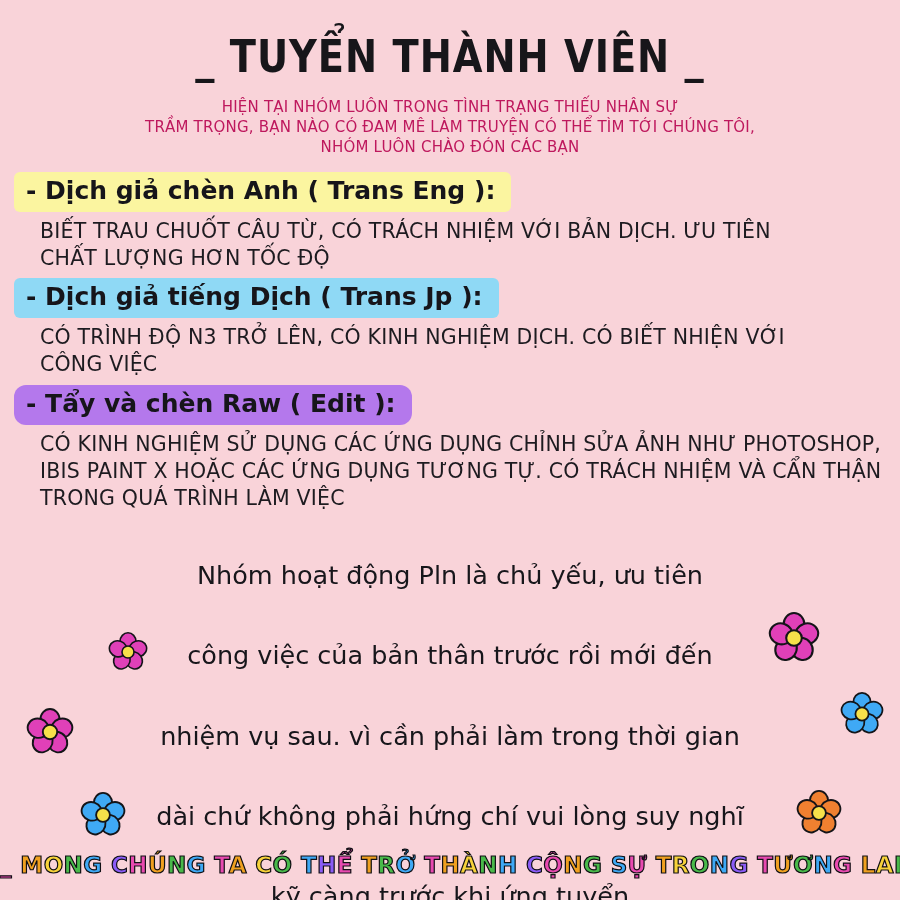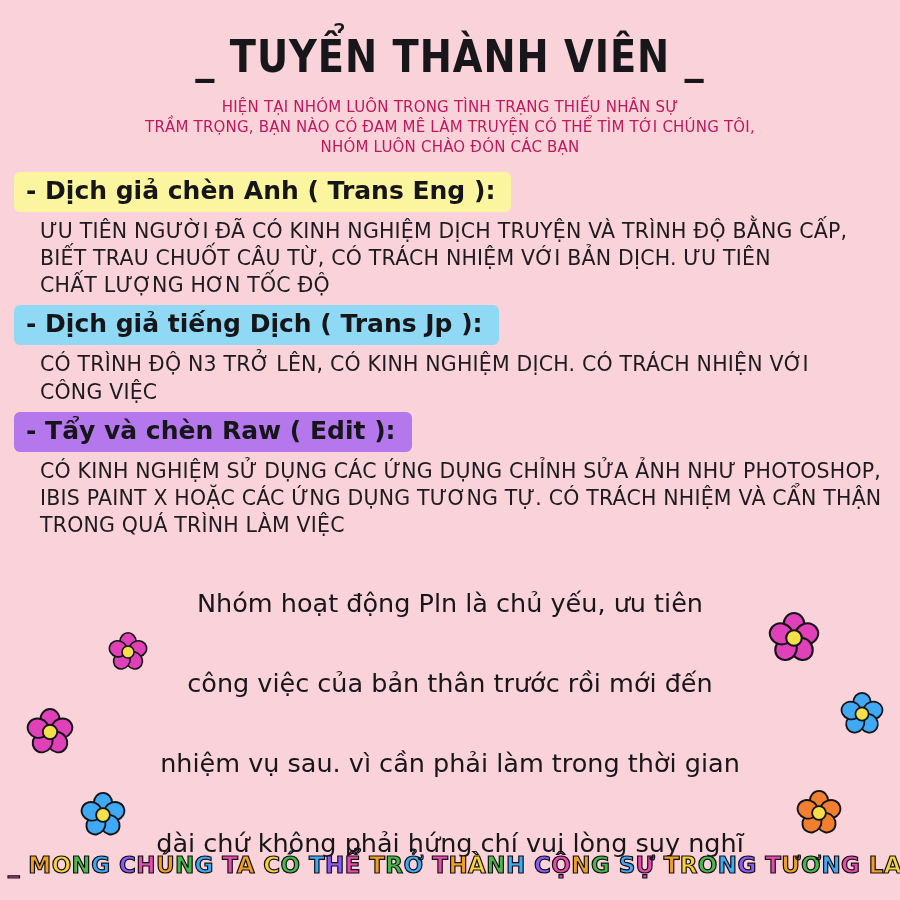--- a/index.html
+++ b/index.html
@@ -60,21 +60,21 @@
     font-size: 25px;
     font-weight: bold;
     color: #16151a;
     padding: 5px 16px 7px 12px;
     border-radius: 6px;
     line-height: 1.12;
     margin-bottom: 6px;
   }
   .badge.eng { background: #fbf5a0; }
   .badge.jp  { background: #8fd9f5; }
-  .badge.edit{ background: #b478ec; }
+  .badge.edit{ background: #b478ec; border-radius: 12px; }
 
   .desc {
     font-size: 20.5px;
     color: #1d1b20;
     line-height: 1.33;
     padding-left: 26px;
     font-variant: small-caps;
     letter-spacing: 0.2px;
   }
   .desc div { white-space: nowrap; }
@@ -94,21 +94,20 @@
   .footer {
     position: absolute;
     left: 0;
     right: 0;
     bottom: 22px;
     text-align: center;
     font-size: 23px;
     font-weight: bold;
     letter-spacing: 0.4px;
     white-space: nowrap;
-    padding-left: 8px;
   }
   .footer span {
     -webkit-text-stroke: 1.2px #101014;
     text-shadow: 0 0 0 #101014;
   }
 
   
   .flower {
     position: absolute;
     width: 46px;
@@ -127,30 +126,29 @@
     <div>HIỆN TẠI NHÓM LUÔN TRONG TÌNH TRẠNG THIẾU NHÂN SỰ</div>
     <div>TRẦM TRỌNG, BẠN NÀO CÓ ĐAM MÊ LÀM TRUYỆN CÓ THỂ TÌM TỚI CHÚNG TÔI,</div>
     <div>NHÓM LUÔN CHÀO ĐÓN CÁC BẠN</div>
   </div>
 
   <div class="sections">
 
     <div class="section">
       <div class="badge eng" style="background: rgb(251, 245, 160);">- Dịch giả chèn Anh ( Trans Eng ):</div>
       <div class="desc">
-        <div>ƯU TIÊN NGƯỜI ĐÃ CÓ KINH NGHIỆM DỊCH TRUYỆN VÀ TRÌNH ĐỘ BẰNG CẤP,</div>
         <div>BIẾT TRAU CHUỐT CÂU TỪ, CÓ TRÁCH NHIỆM VỚI BẢN DỊCH. ƯU TIÊN</div>
         <div>CHẤT LƯỢNG HƠN TỐC ĐỘ</div>
       </div>
     </div>
 
     <div class="section">
       <div class="badge jp" style="background: rgb(143, 217, 245);">- Dịch giả tiếng Dịch ( Trans Jp ):</div>
       <div class="desc">
-        <div>CÓ TRÌNH ĐỘ N3 TRỞ LÊN, CÓ KINH NGHIỆM DỊCH. CÓ TRÁCH NHIỆN VỚI</div>
+        <div>CÓ TRÌNH ĐỘ N3 TRỞ LÊN, CÓ KINH NGHIỆM DỊCH. CÓ BIẾT NHIỆN VỚI</div>
         <div>CÔNG VIỆC</div>
       </div>
     </div>
 
     <div class="section">
       <div class="badge edit" style="background: rgb(180, 120, 236);">- Tẩy và chèn Raw ( Edit ):</div>
       <div class="desc">
         <div>CÓ KINH NGHIỆM SỬ DỤNG CÁC ỨNG DỤNG CHỈNH SỬA ẢNH NHƯ PHOTOSHOP,</div>
         <div>IBIS PAINT X HOẶC CÁC ỨNG DỤNG TƯƠNG TỰ. CÓ TRÁCH NHIỆM VÀ CẨN THẬN</div>
         <div>TRONG QUÁ TRÌNH LÀM VIỆC</div>

